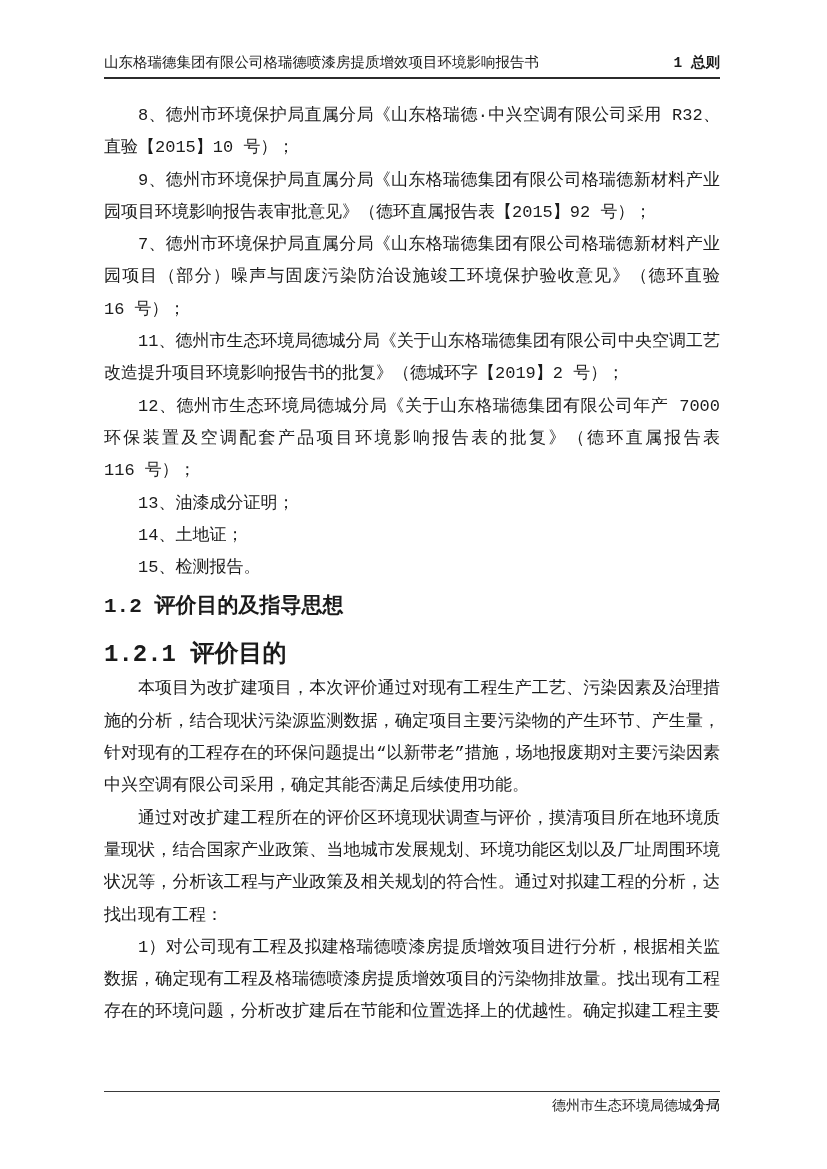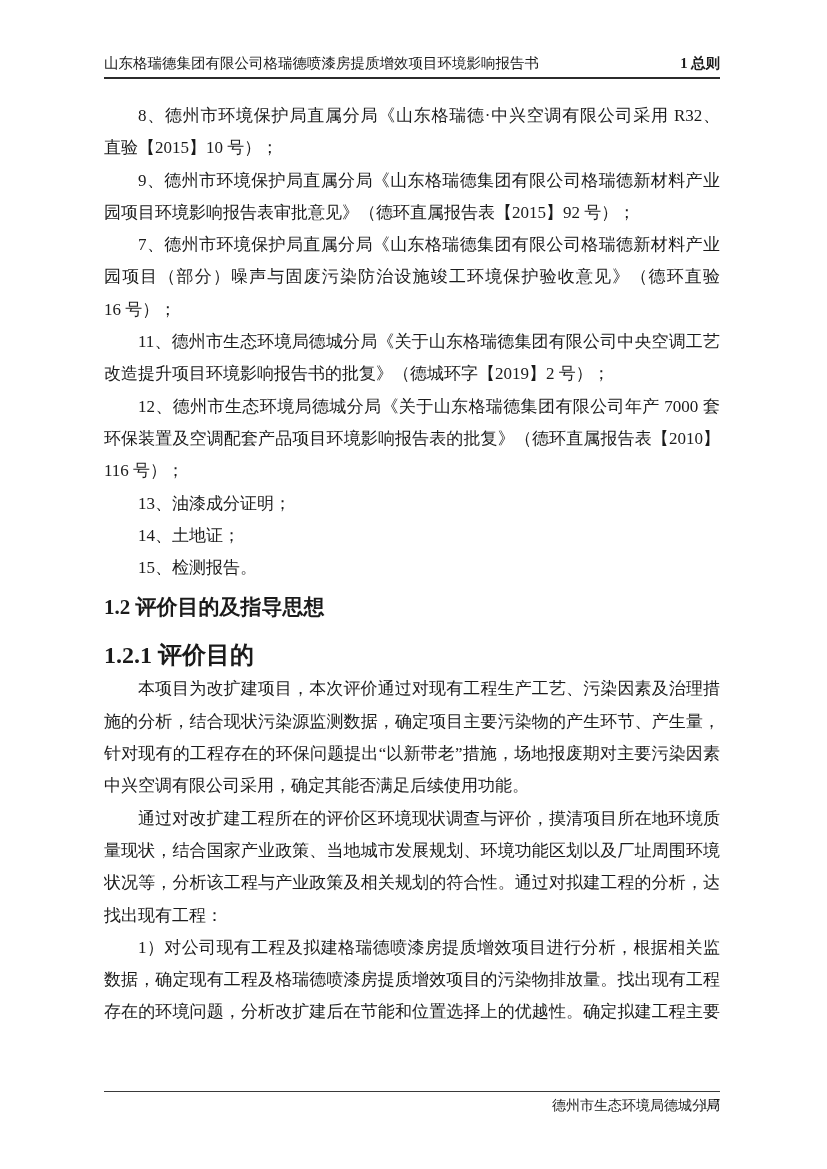--- a/index.html
+++ b/index.html
@@ -2,21 +2,21 @@
 <html lang="zh"><head>
 <meta charset="utf-8">
 <style>
   html,body{margin:0;padding:0;background:#e8e8e8;}
   .page{
     position:relative;
     width:827px;height:1169px;
     background:#ffffff;
     margin:0 auto;
     overflow:hidden;
-    font-family:Liberation Serif, serif;
+    font-family:Liberation Mono, monospace;
     color:#1b1b1b;
   }
   
   .hdr{
     position:absolute;left:104px;right:107px;top:54px;
     display:flex;justify-content:space-between;align-items:flex-end;
     font-size:14.5px;line-height:18px;
     padding-bottom:5px;
     border-bottom:2px solid #2b2b2b;
   }

